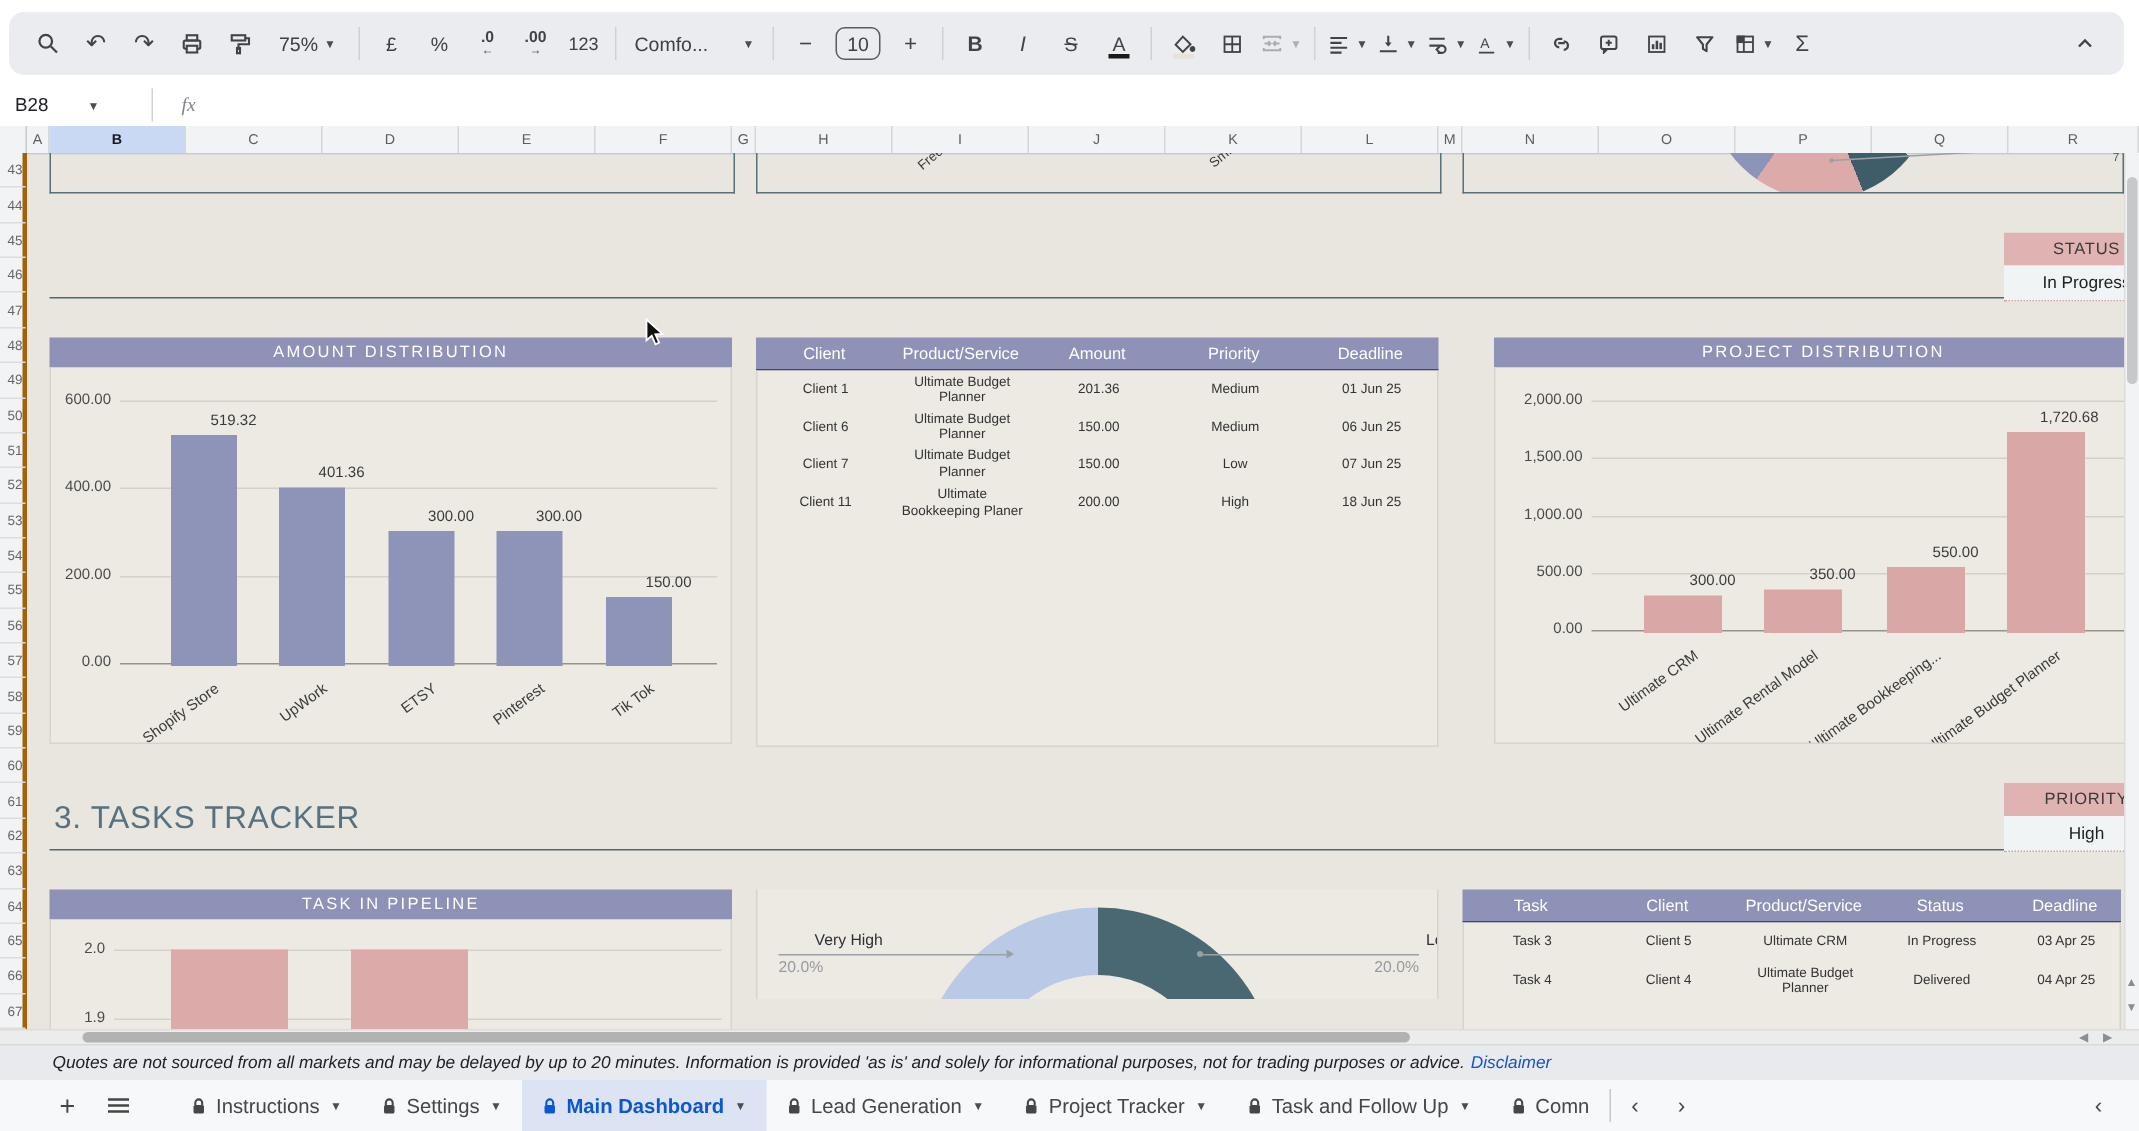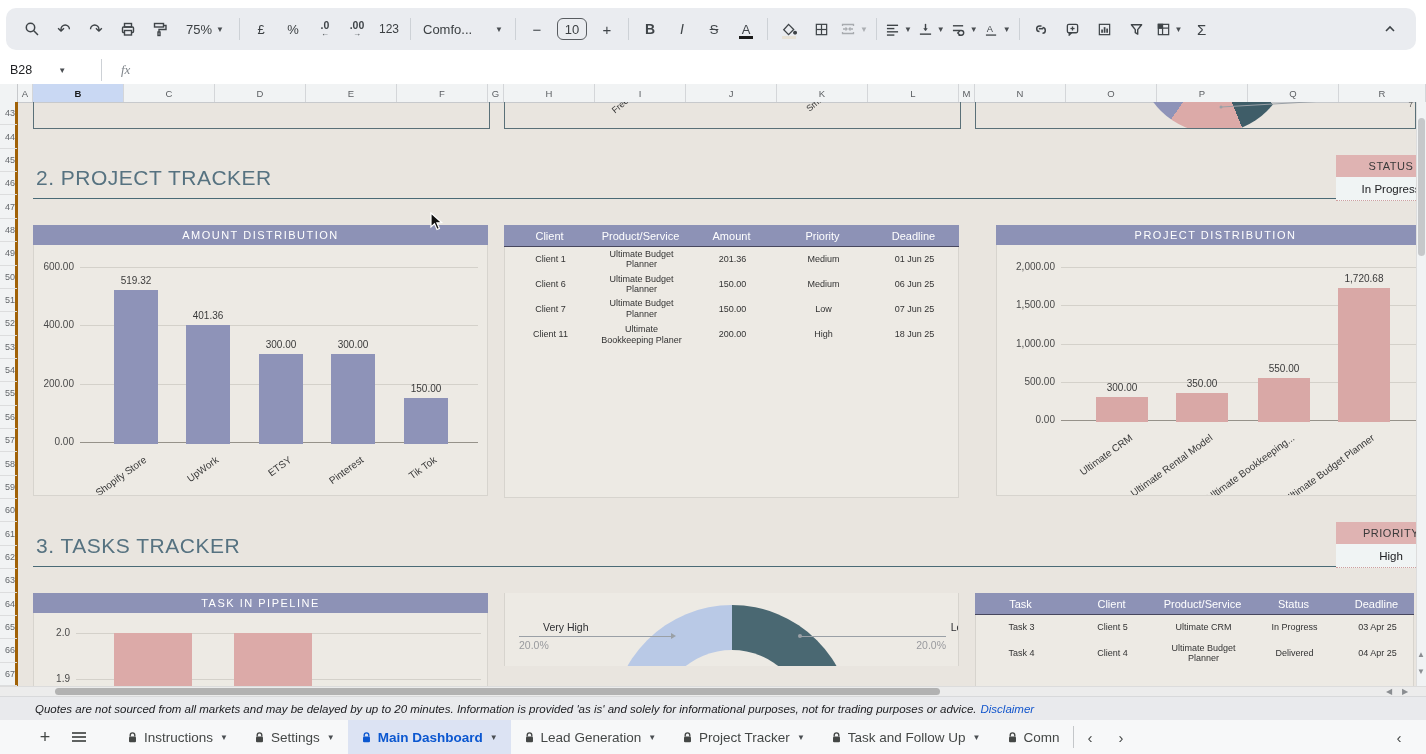--- a/index.html
+++ b/index.html
@@ -55,21 +55,21 @@
   .side-val{height:23px;background:#f0f4f4;color:#202124;font-size:11.5px;display:flex;align-items:center;justify-content:center;
     border-bottom:1.5px dotted #cf9f9e;}
 
   
   .panel-title{height:20px;background:#8d92b6;color:#fff;font-size:11px;letter-spacing:1.5px;display:flex;align-items:center;justify-content:center;}
   .panel-body{position:relative;background:#edeae4;border:1px solid #d7d4ce;border-top:none;box-sizing:border-box;overflow:hidden;}
   .gridline{position:absolute;height:1px;background:#d4d1ca;}
   .gridline.zero{background:#96928a;}
   .ytick{position:absolute;font-size:10px;color:#4a4a4a;text-align:right;width:54px;}
   .bar{position:absolute;}
-  .bar-val{position:absolute;font-size:10px;color:#3a3a3a;text-align:center;width:70px;}
+  .bar-val{position:absolute;font-size:10px;color:#3a3a3a;text-align:right;width:70px;}
   .xlab{position:absolute;font-size:10px;color:#3a3a3a;width:110px;text-align:right;transform:rotate(-36deg);transform-origin:100% 0;}
 
   
   .dtable .thead{display:grid;height:21px;background:#8d92b6;color:#fff;font-size:11px;align-items:center;text-align:center;border-bottom:1px solid #47475e;}
   .dtable .trow{display:grid;align-items:center;text-align:center;font-size:9px;color:#333;}
   .dtable .trow > div{padding:2px 3px;line-height:1.15;}
   .tbody{background:#edeae4;border:1px solid #d7d4ce;border-top:none;box-sizing:border-box;}
 
   
   .donut-ring{position:absolute;width:240px;height:240px;border-radius:50%;
@@ -346,21 +346,20 @@
   <div class="abs remnant" style="left:975px;top:102px;width:439px;height:26px;">
     <div style="position:absolute;left:163px;top:-119px;width:150px;height:150px;border-radius:50%;
       background:conic-gradient(from 0deg, transparent 0deg 128deg, #3f5d68 128deg 158deg, #dcaaa8 158deg 215deg, #8e93b8 215deg 246deg, transparent 246deg 360deg);"></div>
     <svg width="439" height="26" style="position:absolute;left:0;top:0;">
       <line x1="245" y1="5" x2="436" y2="-6" stroke="#9aa0a6" stroke-width="1"></line>
       <circle cx="245" cy="5" r="1.5" fill="#9aa0a6"></circle>
     </svg>
     <span style="position:absolute;right:2px;top:-2px;font-size:8px;color:#555;">7</span>
   </div>
 
-  <div class="abs sec-title" style="left:36px;top:166px;">2. PROJECT TRACKER</div>
   <div class="abs sec-line" style="left:33px;top:198px;width:1381px;"></div>
 
   <div class="abs side-box" style="left:1336px;top:155px;">
     <div class="side-head">STATUS</div>
     <div class="side-val">In Progress</div>
   </div>
 
   <div class="abs" style="left:33px;top:225px;width:455px;">
     <div class="panel-title">AMOUNT  DISTRIBUTION</div>
     <div class="panel-body" id="chart-amount" style="height:251px;">

